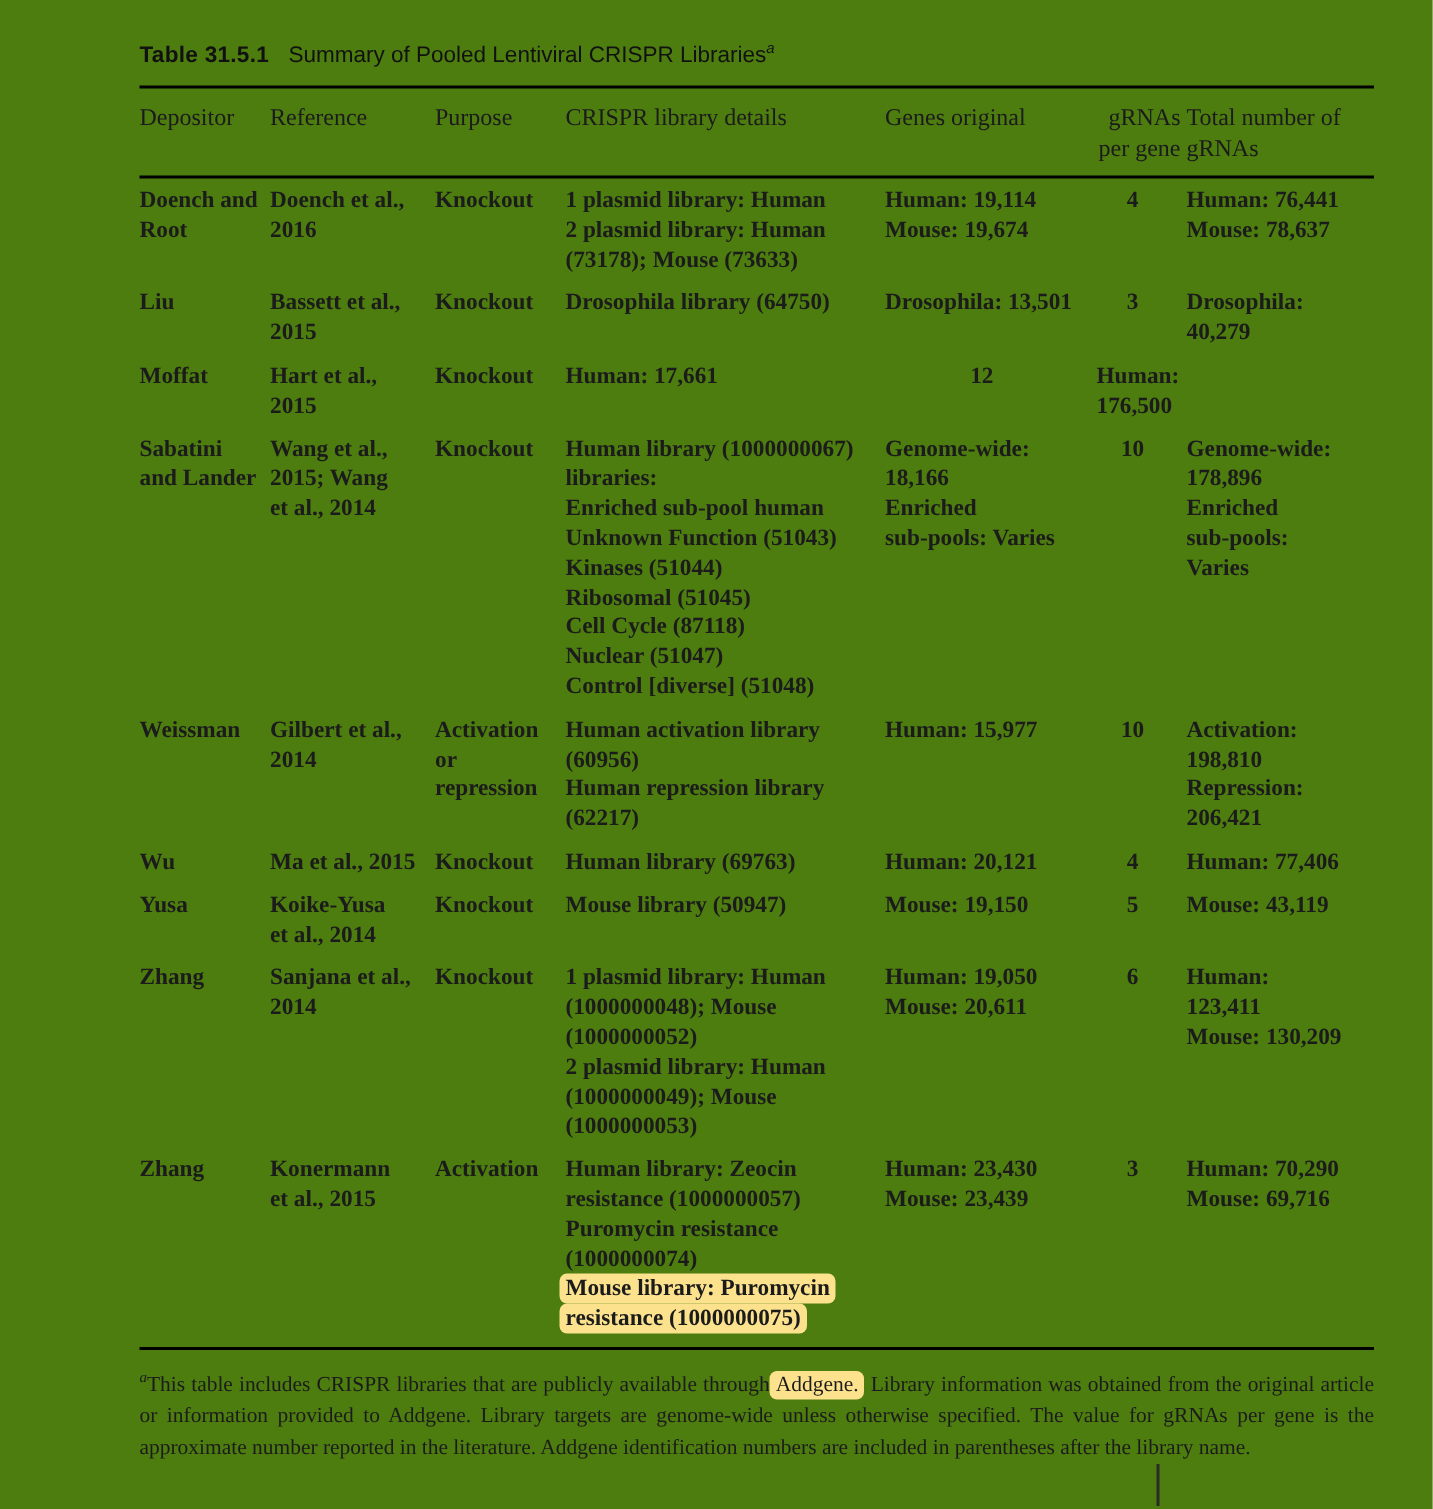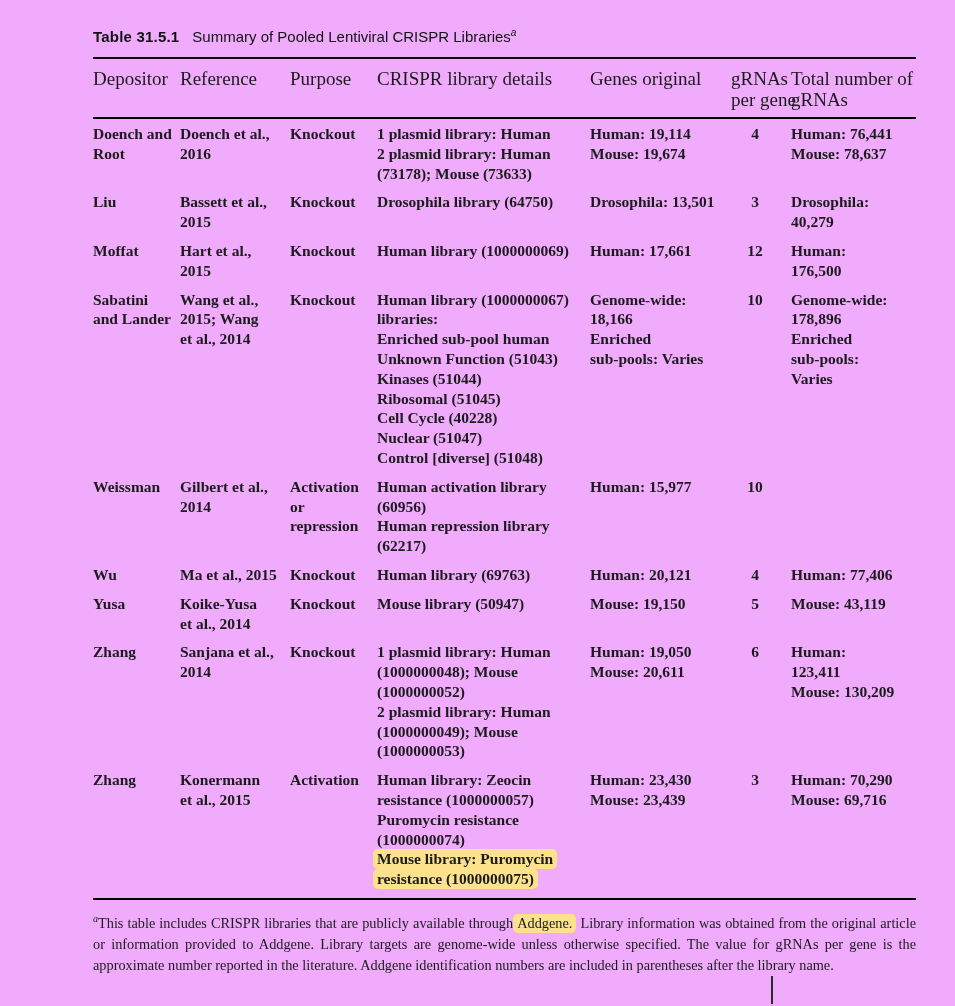--- a/index.html
+++ b/index.html
@@ -1,36 +1,36 @@
 <!DOCTYPE html>
 <html><head>
 <meta charset="utf-8">
 <style>
   html, body { margin: 0; padding: 0; background: #ffffff; }
   body {
     width: 955px; height: 1006px; position: relative; overflow: hidden;
     font-family: "Liberation Serif", "DejaVu Serif", serif;
     color: #1b1b1b;
   }
-  .page { position: absolute; inset: 0; background: #f0abfc; }
+  .page { position: absolute; inset: 0; background: #4d7c0f; }
   .content { position: absolute; left: 93px; top: 0; width: 823px; }
 
   .title-line {
     margin-top: 27px;
     font-family: "Liberation Sans", "DejaVu Sans", sans-serif;
     font-size: 15px; line-height: 19px; color: #111111;
   }
   .title-label { font-weight: bold; margin-right: 13px; letter-spacing: .2px; }
   .sup-marker { font-style: italic; font-size: 10px; vertical-align: super; line-height: 0; }
 
   .rule { height: 0; border: 0; border-top: 2px solid #000000; margin: 0; }
   .rule-top { margin-top: 11px; }
 
   .grid { display: grid; grid-template-columns: 87px 110px 87px 213px 141px 60px 125px; }
-  .thead { font-size: 19px; line-height: 21px; padding: 9px 0 7px; }
+  .thead { font-size: 16px; line-height: 21px; padding: 9px 0 7px; }
   .tbody { padding-top: 5px; font-weight: bold; }
   .trow { font-size: 15.5px; line-height: 19.8px; margin-bottom: 9px; }
   .cell { padding-right: 8px; }
   .cell > div { white-space: nowrap; }
   .c-depositor { padding-right: 2px; }
   .c-grnas { text-align: center; padding-right: 12px; }
   .h-grnas { text-align: right; padding-right: 4px; }
 
   .hl {
     background: #fce28c;
@@ -149,23 +149,20 @@
           <div class="cell c-depositor">
             <div>Moffat</div>
           </div>
           <div class="cell c-reference">
             <div>Hart et al.,</div>
             <div>2015</div>
           </div>
           <div class="cell c-purpose">
             <div>Knockout</div>
           </div>
-          <div class="cell c-details">
-            <div>Human library (1000000069)</div>
-          </div>
           <div class="cell c-genes">
             <div>Human: 17,661</div>
           </div>
           <div class="cell c-grnas">
             <div>12</div>
           </div>
           <div class="cell c-total">
             <div>Human:</div>
             <div>176,500</div>
           </div>
@@ -183,21 +180,21 @@
           <div class="cell c-purpose">
             <div>Knockout</div>
           </div>
           <div class="cell c-details">
             <div>Human library (1000000067)</div>
             <div>libraries:</div>
             <div>Enriched sub-pool human</div>
             <div>Unknown Function (51043)</div>
             <div>Kinases (51044)</div>
             <div>Ribosomal (51045)</div>
-            <div>Cell Cycle (40228)</div>
+            <div>Cell Cycle (87118)</div>
             <div>Nuclear (51047)</div>
             <div>Control [diverse] (51048)</div>
           </div>
           <div class="cell c-genes">
             <div>Genome-wide:</div>
             <div>18,166</div>
             <div>Enriched</div>
             <div>sub-pools: Varies</div>
           </div>
           <div class="cell c-grnas">
@@ -228,20 +225,26 @@
             <div>Human activation library</div>
             <div>(60956)</div>
             <div>Human repression library</div>
             <div>(62217)</div>
           </div>
           <div class="cell c-genes">
             <div>Human: 15,977</div>
           </div>
           <div class="cell c-grnas">
             <div>10</div>
+          </div>
+          <div class="cell c-total">
+            <div>Activation:</div>
+            <div>198,810</div>
+            <div>Repression:</div>
+            <div>206,421</div>
           </div>
         </div>
         <div class="grid trow">
           <div class="cell c-depositor">
             <div>Wu</div>
           </div>
           <div class="cell c-reference">
             <div>Ma et al., 2015</div>
           </div>
           <div class="cell c-purpose">

